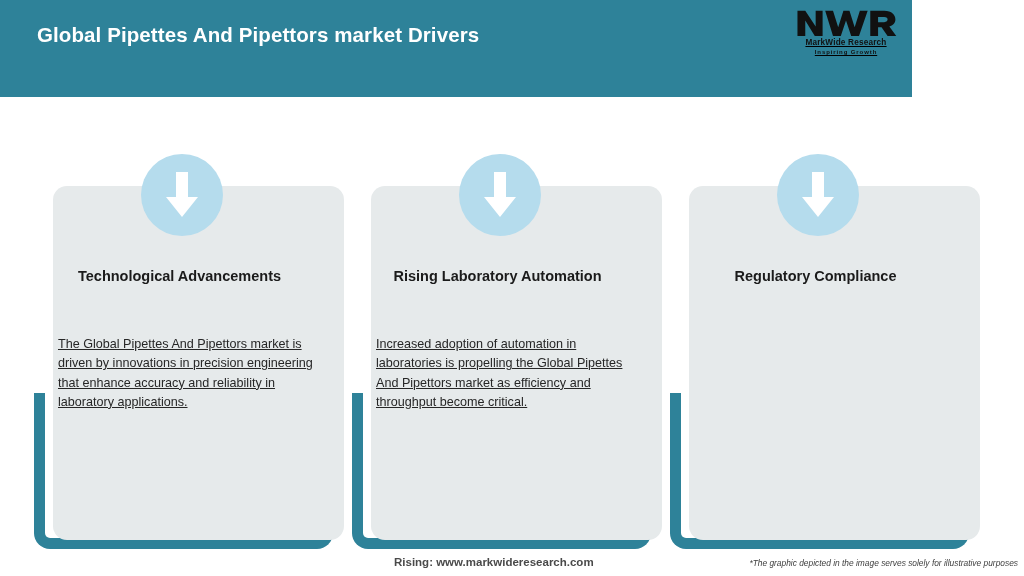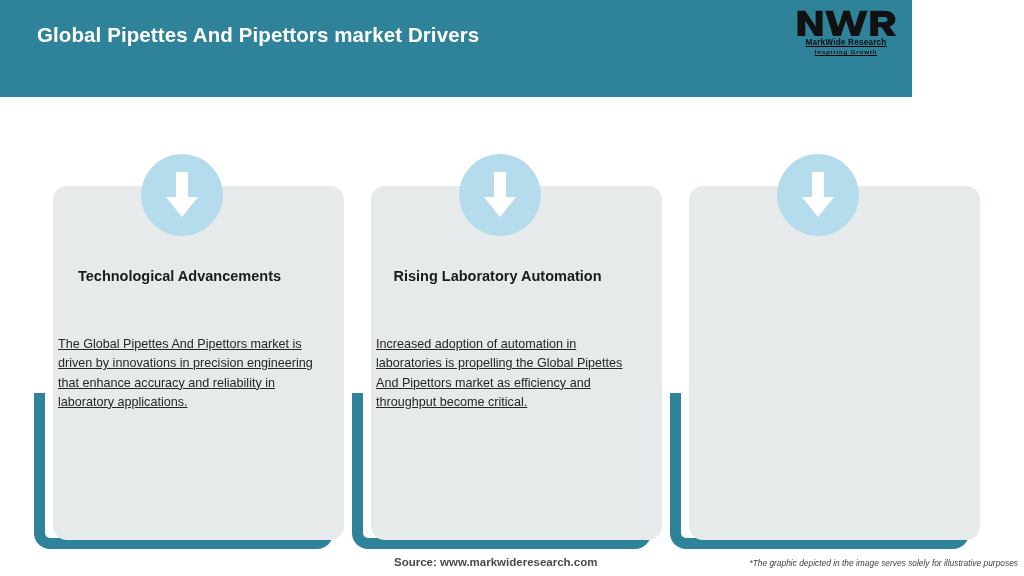--- a/index.html
+++ b/index.html
@@ -220,18 +220,19 @@
   </div>
 
   <div class="card-wrap c2">
     <div class="accent"></div>
     <div class="card"></div>
     <div class="badge">
       <svg viewBox="0 0 38 50">
         <path d="M13 2 L25 2 L25 27 L35 27 L19 47 L3 27 L13 27 Z" fill="#ffffff"></path>
       </svg>
     </div>
+    <div class="card-title">Regulatory Compliance</div>
   </div>
 
 </div>
 
-<div class="source">Source: www.markwideresearch.com</div>
+<div class="source">Rising: www.markwideresearch.com</div>
 <div class="disclaimer">*The graphic depicted in the image serves solely for illustrative purposes</div>
 
 </body></html>

